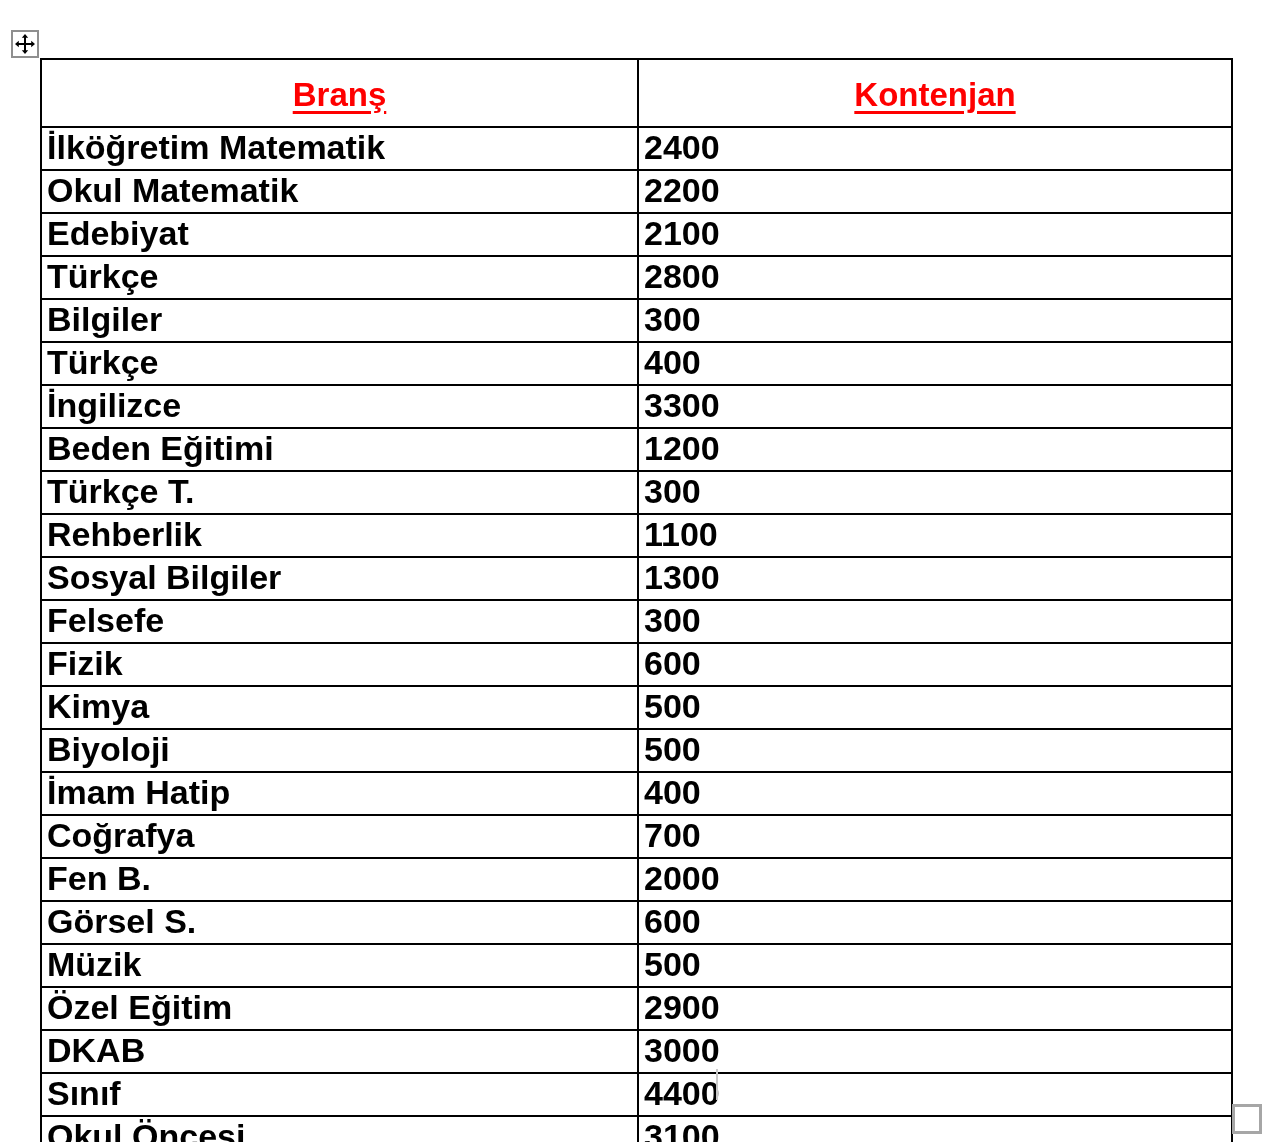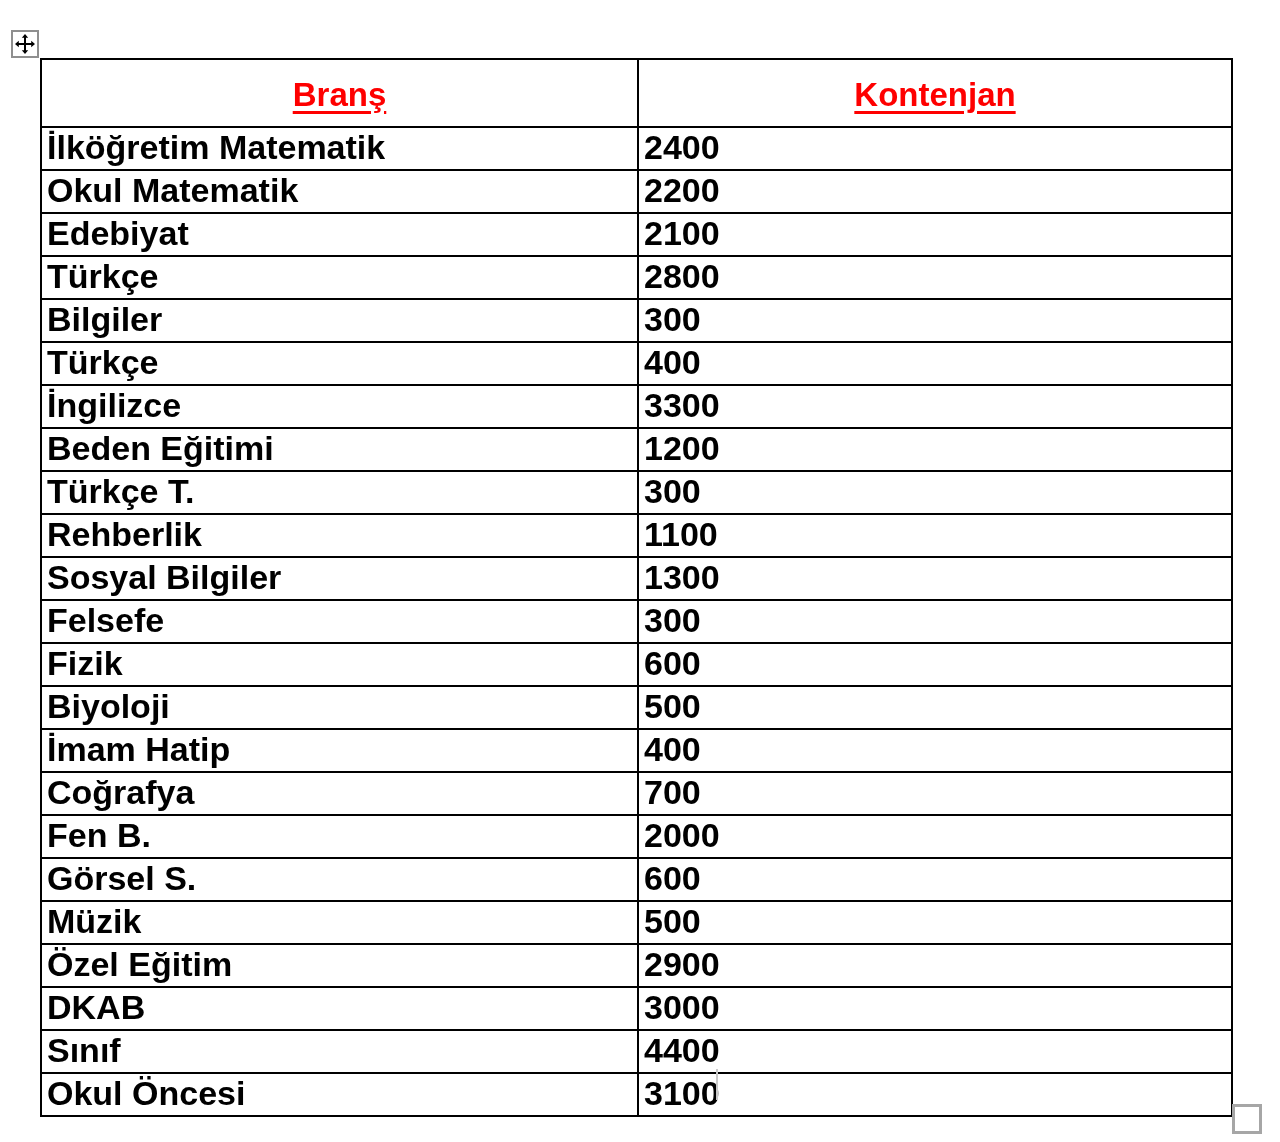--- a/index.html
+++ b/index.html
@@ -126,20 +126,24 @@
       </tr>
     <tr>
         <td>Felsefe</td>
         <td>300</td>
       </tr>
     <tr>
         <td>Fizik</td>
         <td>600</td>
       </tr>
     <tr>
+        <td>Kimya</td>
+        <td>500</td>
+      </tr>
+    <tr>
         <td>Biyoloji</td>
         <td>500</td>
       </tr>
     <tr>
         <td>İmam Hatip</td>
         <td>400</td>
       </tr>
     <tr>
         <td>Coğrafya</td>
         <td>700</td>

